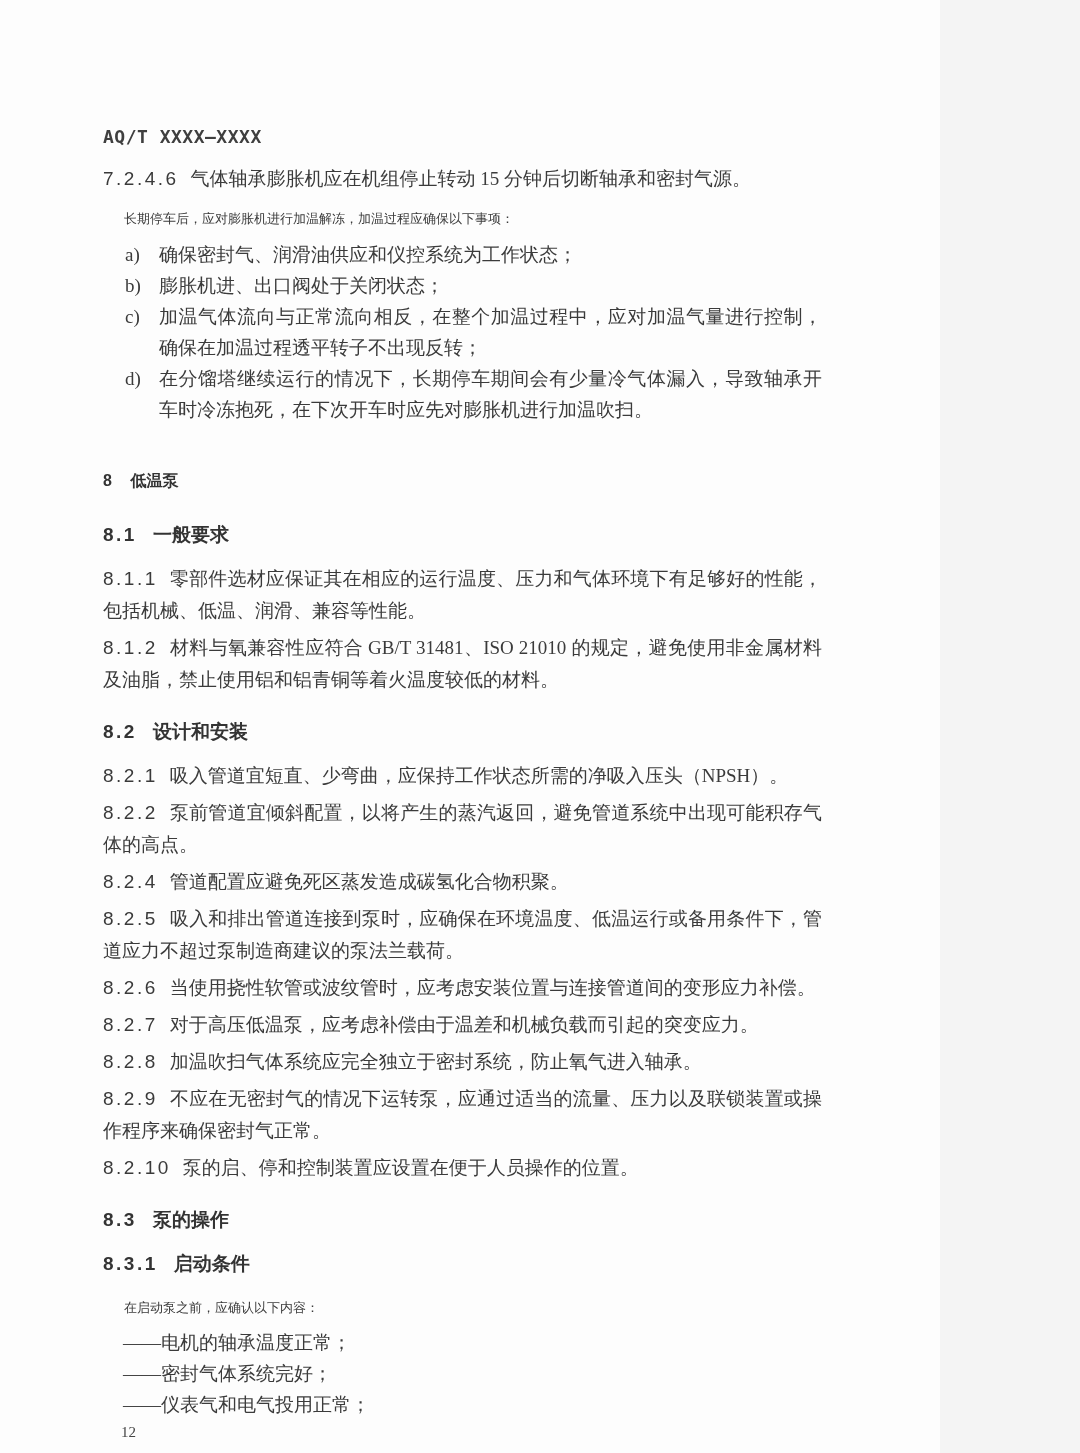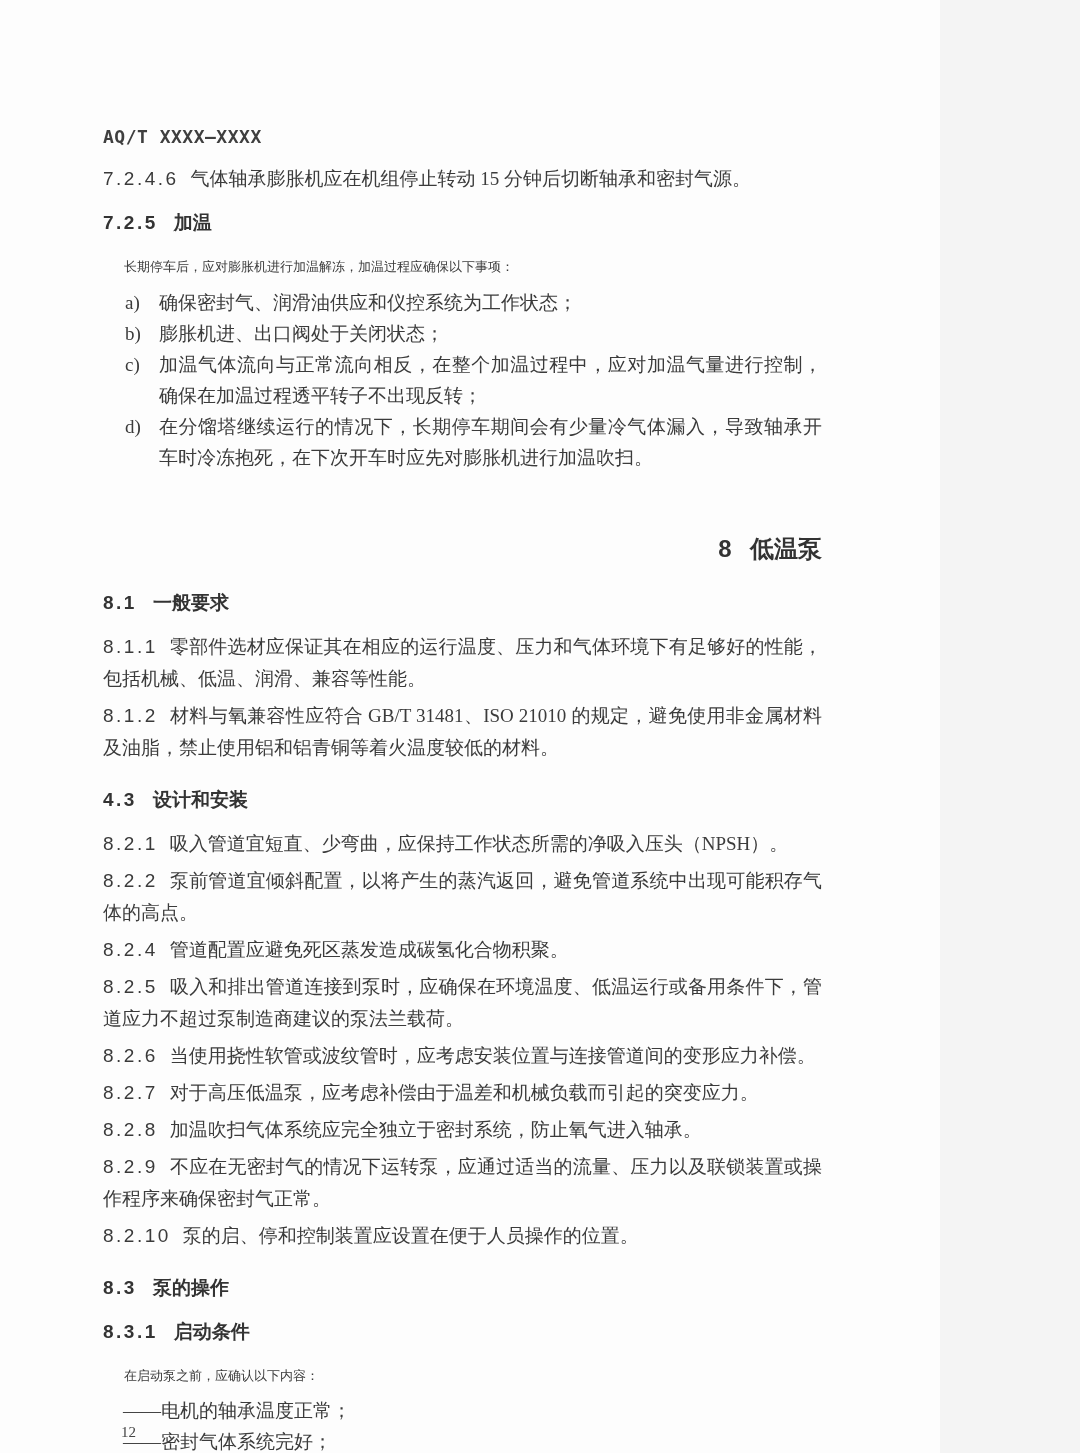--- a/index.html
+++ b/index.html
@@ -40,21 +40,21 @@
     margin-right: 12px;
     white-space: nowrap;
     color: #3a3a3a;
   }
   
   .heading1, .heading2, .heading3 {
     font-family: "Liberation Sans", "DejaVu Sans", sans-serif;
     font-weight: 700;
     color: #333;
   }
-  .heading1 { font-size: 24px; line-height: 32px; margin: 60px 0 22px; text-align: right; }
+  .heading1 { font-size: 16px; line-height: 32px; margin: 40px 0 22px; }
   .heading2 { font-size: 19px; line-height: 32px; margin: 20px 0 12px; }
   .heading3 { font-size: 19px; line-height: 32px; margin: 12px 0 12px; }
   .heading1 .num, .heading2 .num, .heading3 .num {
     letter-spacing: 2.5px;
     margin-right: 16px;
     white-space: nowrap;
   }
   
   .para {
     font-size: 13px;
@@ -93,21 +93,20 @@
   }
 </style>
 </head>
 <body>
 
 <div class="page">
   <div class="doc">
     <div class="doc-header">AQ/T XXXX—XXXX</div>
     <main>
         <p class="clause"><span class="num">7.2.4.6</span><span class="txt">气体轴承膨胀机应在机组停止转动 15 分钟后切断轴承和密封气源。</span></p>
-        <h3 class="heading3"><span class="num">7.2.5</span><span class="txt">加温</span></h3>
         <p class="para">长期停车后，应对膨胀机进行加温解冻，加温过程应确保以下事项：</p>
         <div class="li">
           <span class="li-label">a)</span>
           <span class="li-text">确保密封气、润滑油供应和仪控系统为工作状态；</span>
         </div>
         <div class="li">
           <span class="li-label">b)</span>
           <span class="li-text">膨胀机进、出口阀处于关闭状态；</span>
         </div>
         <div class="li">
@@ -115,21 +114,21 @@
           <span class="li-text">加温气体流向与正常流向相反，在整个加温过程中，应对加温气量进行控制，确保在加温过程透平转子不出现反转；</span>
         </div>
         <div class="li">
           <span class="li-label">d)</span>
           <span class="li-text">在分馏塔继续运行的情况下，长期停车期间会有少量冷气体漏入，导致轴承开车时冷冻抱死，在下次开车时应先对膨胀机进行加温吹扫。</span>
         </div>
         <h1 class="heading1"><span class="num">8</span><span class="txt">低温泵</span></h1>
         <h2 class="heading2"><span class="num">8.1</span><span class="txt">一般要求</span></h2>
         <p class="clause"><span class="num">8.1.1</span><span class="txt">零部件选材应保证其在相应的运行温度、压力和气体环境下有足够好的性能，包括机械、低温、润滑、兼容等性能。</span></p>
         <p class="clause"><span class="num">8.1.2</span><span class="txt">材料与氧兼容性应符合 GB/T 31481、ISO 21010 的规定，避免使用非金属材料及油脂，禁止使用铝和铝青铜等着火温度较低的材料。</span></p>
-        <h2 class="heading2"><span class="num">4.3</span><span class="txt">设计和安装</span></h2>
+        <h2 class="heading2"><span class="num">8.2</span><span class="txt">设计和安装</span></h2>
         <p class="clause"><span class="num">8.2.1</span><span class="txt">吸入管道宜短直、少弯曲，应保持工作状态所需的净吸入压头（NPSH）。</span></p>
         <p class="clause"><span class="num">8.2.2</span><span class="txt">泵前管道宜倾斜配置，以将产生的蒸汽返回，避免管道系统中出现可能积存气体的高点。</span></p>
         <p class="clause"><span class="num">8.2.4</span><span class="txt">管道配置应避免死区蒸发造成碳氢化合物积聚。</span></p>
         <p class="clause"><span class="num">8.2.5</span><span class="txt">吸入和排出管道连接到泵时，应确保在环境温度、低温运行或备用条件下，管道应力不超过泵制造商建议的泵法兰载荷。</span></p>
         <p class="clause"><span class="num">8.2.6</span><span class="txt">当使用挠性软管或波纹管时，应考虑安装位置与连接管道间的变形应力补偿。</span></p>
         <p class="clause"><span class="num">8.2.7</span><span class="txt">对于高压低温泵，应考虑补偿由于温差和机械负载而引起的突变应力。</span></p>
         <p class="clause"><span class="num">8.2.8</span><span class="txt">加温吹扫气体系统应完全独立于密封系统，防止氧气进入轴承。</span></p>
         <p class="clause"><span class="num">8.2.9</span><span class="txt">不应在无密封气的情况下运转泵，应通过适当的流量、压力以及联锁装置或操作程序来确保密封气正常。</span></p>
         <p class="clause"><span class="num">8.2.10</span><span class="txt">泵的启、停和控制装置应设置在便于人员操作的位置。</span></p>
         <h2 class="heading2"><span class="num">8.3</span><span class="txt">泵的操作</span></h2>

